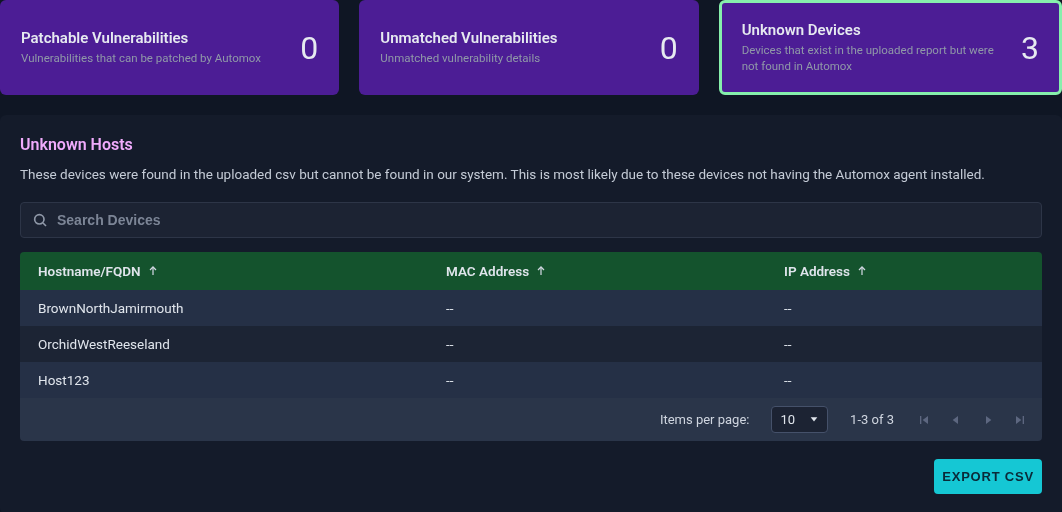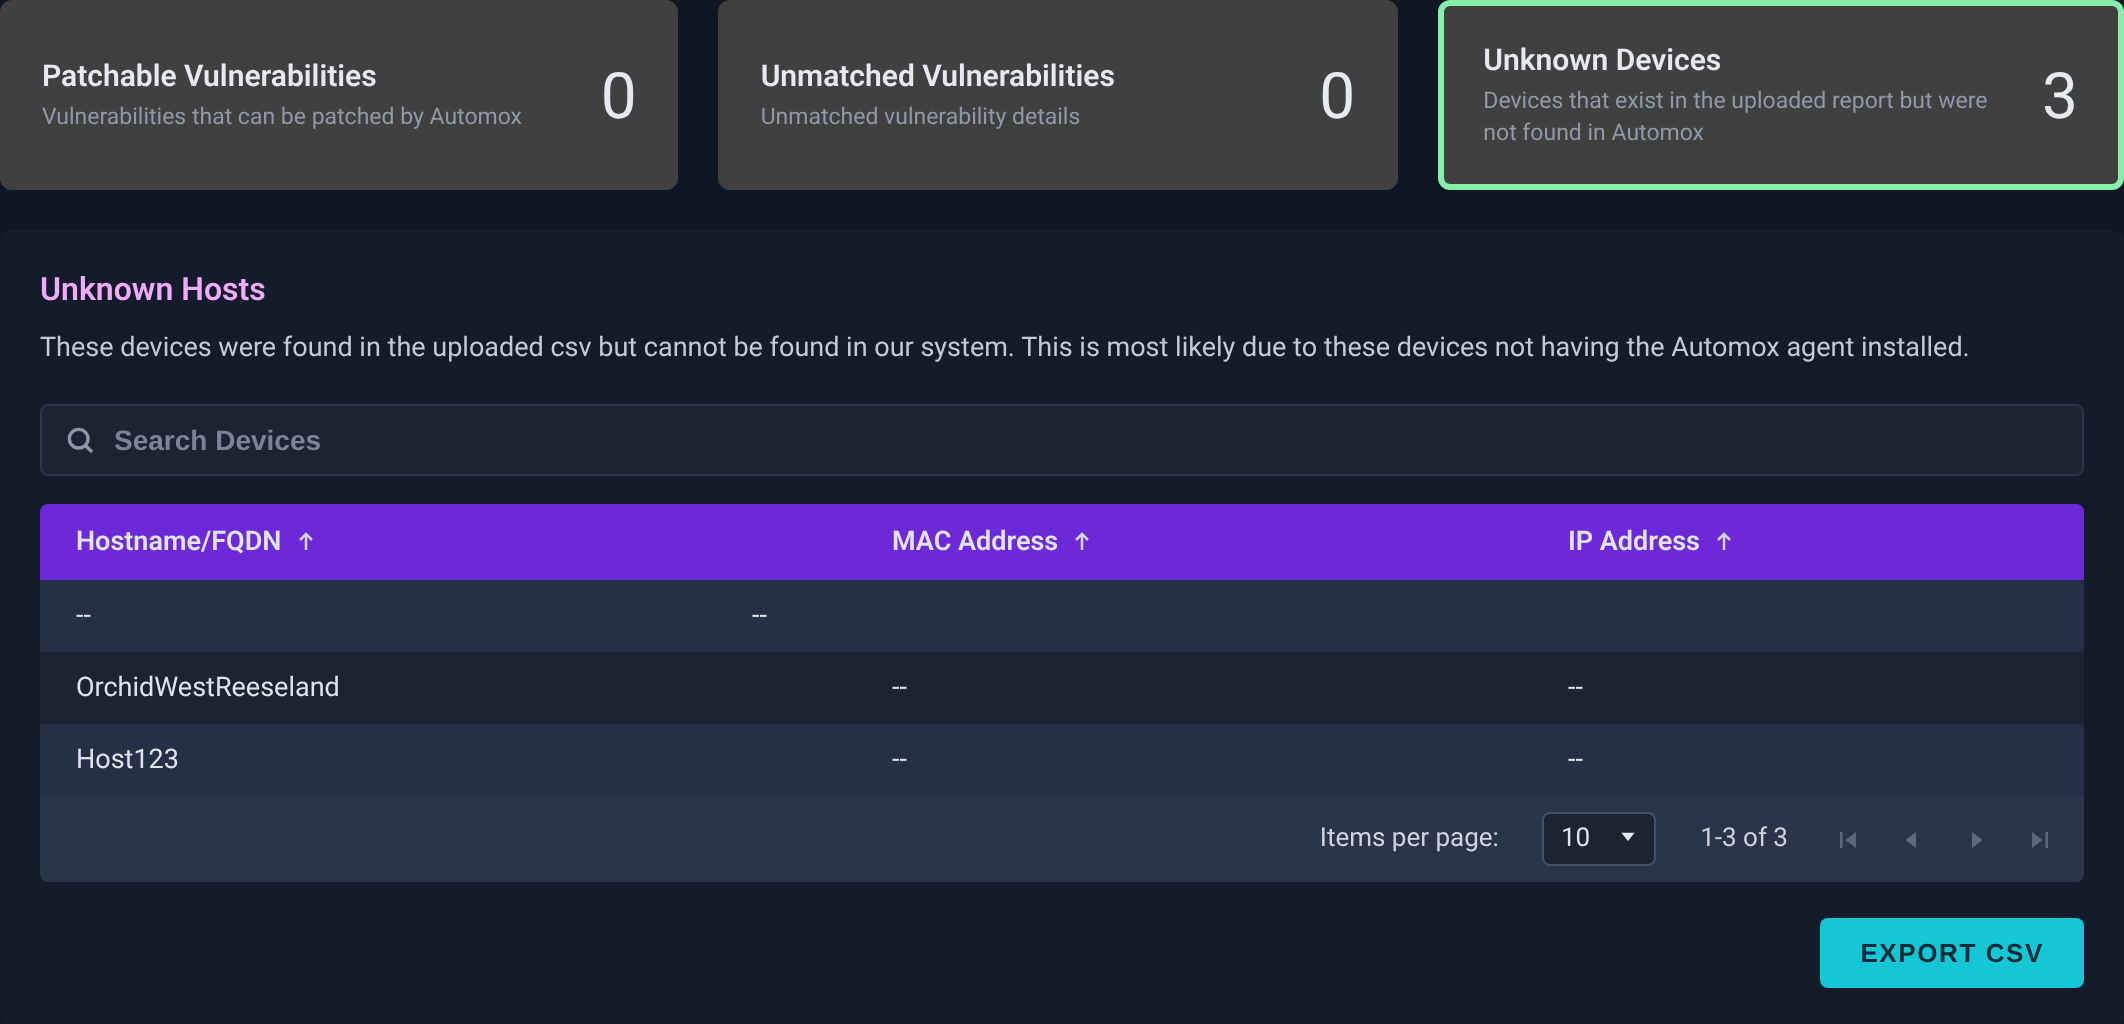--- a/index.html
+++ b/index.html
@@ -12,21 +12,21 @@
       height: 512px;
       overflow: hidden;
     }
     .cards-row {
       display: flex;
       gap: 20px;
       padding: 0 0 20px 0;
     }
     .card {
       flex: 1;
-      background: #404040;
+      background: #4c1d95;
       border-radius: 6px;
       padding: 18px 20px;
       display: flex;
       justify-content: space-between;
       align-items: center;
       border: 1px solid transparent;
     }
     .card.active {
       border: 3px solid #86efac;
     }
@@ -87,21 +87,21 @@
       outline: none;
       font-weight: bold;
     }
     .search-input::placeholder { color: #7c8596; }
     .table {
       border-radius: 4px;
       overflow: hidden;
     }
     .table-head {
       display: flex;
-      background: #6d28d9;
+      background: #14532d;
       padding: 11px 18px;
       font-size: 13.5px;
       font-weight: 600;
     }
     .col-host { flex: 0 0 408px; display: flex; align-items: center; gap: 6px; }
     .col-mac { flex: 0 0 290px; display: flex; align-items: center; gap: 6px; }
     .col-ip { flex: 1; display: flex; align-items: center; gap: 6px; margin-left: 48px; }
     .sort-ic { display: inline-flex; color: #d0d6e0; }
     .table-row {
       display: flex;
@@ -138,21 +138,21 @@
     .export-row {
       display: flex;
       justify-content: flex-end;
       margin-top: 18px;
     }
     .export-btn {
       background: #15c7d4;
       color: #0a2a38;
       border: none;
       border-radius: 4px;
-      padding: 10px 20px;
+      padding: 10px 8px;
       font-size: 13px;
       font-weight: 700;
       letter-spacing: 0.8px;
       cursor: pointer;
     }
   </style>
 </head>
 <body>
 
 <div class="cards-row">
@@ -218,20 +218,21 @@
         <span class="sort-ic">
             <svg width="12" height="12" viewBox="0 0 24 24" fill="none" stroke="currentColor" stroke-width="2.5">
               <line x1="12" y1="20" x2="12" y2="4"></line>
               <polyline points="6 10 12 4 18 10"></polyline>
             </svg>
           </span>
       </div>
     </div>
     <div id="tbody">
         <div class="table-row">
+          <div class="col-host">BrownNorthJamirmouth</div>
           <div class="col-mac">--</div>
           <div class="col-ip">--</div>
         </div>
         <div class="table-row">
           <div class="col-host">OrchidWestReeseland</div>
           <div class="col-mac">--</div>
           <div class="col-ip">--</div>
         </div>
         <div class="table-row">
           <div class="col-host">Host123</div>

